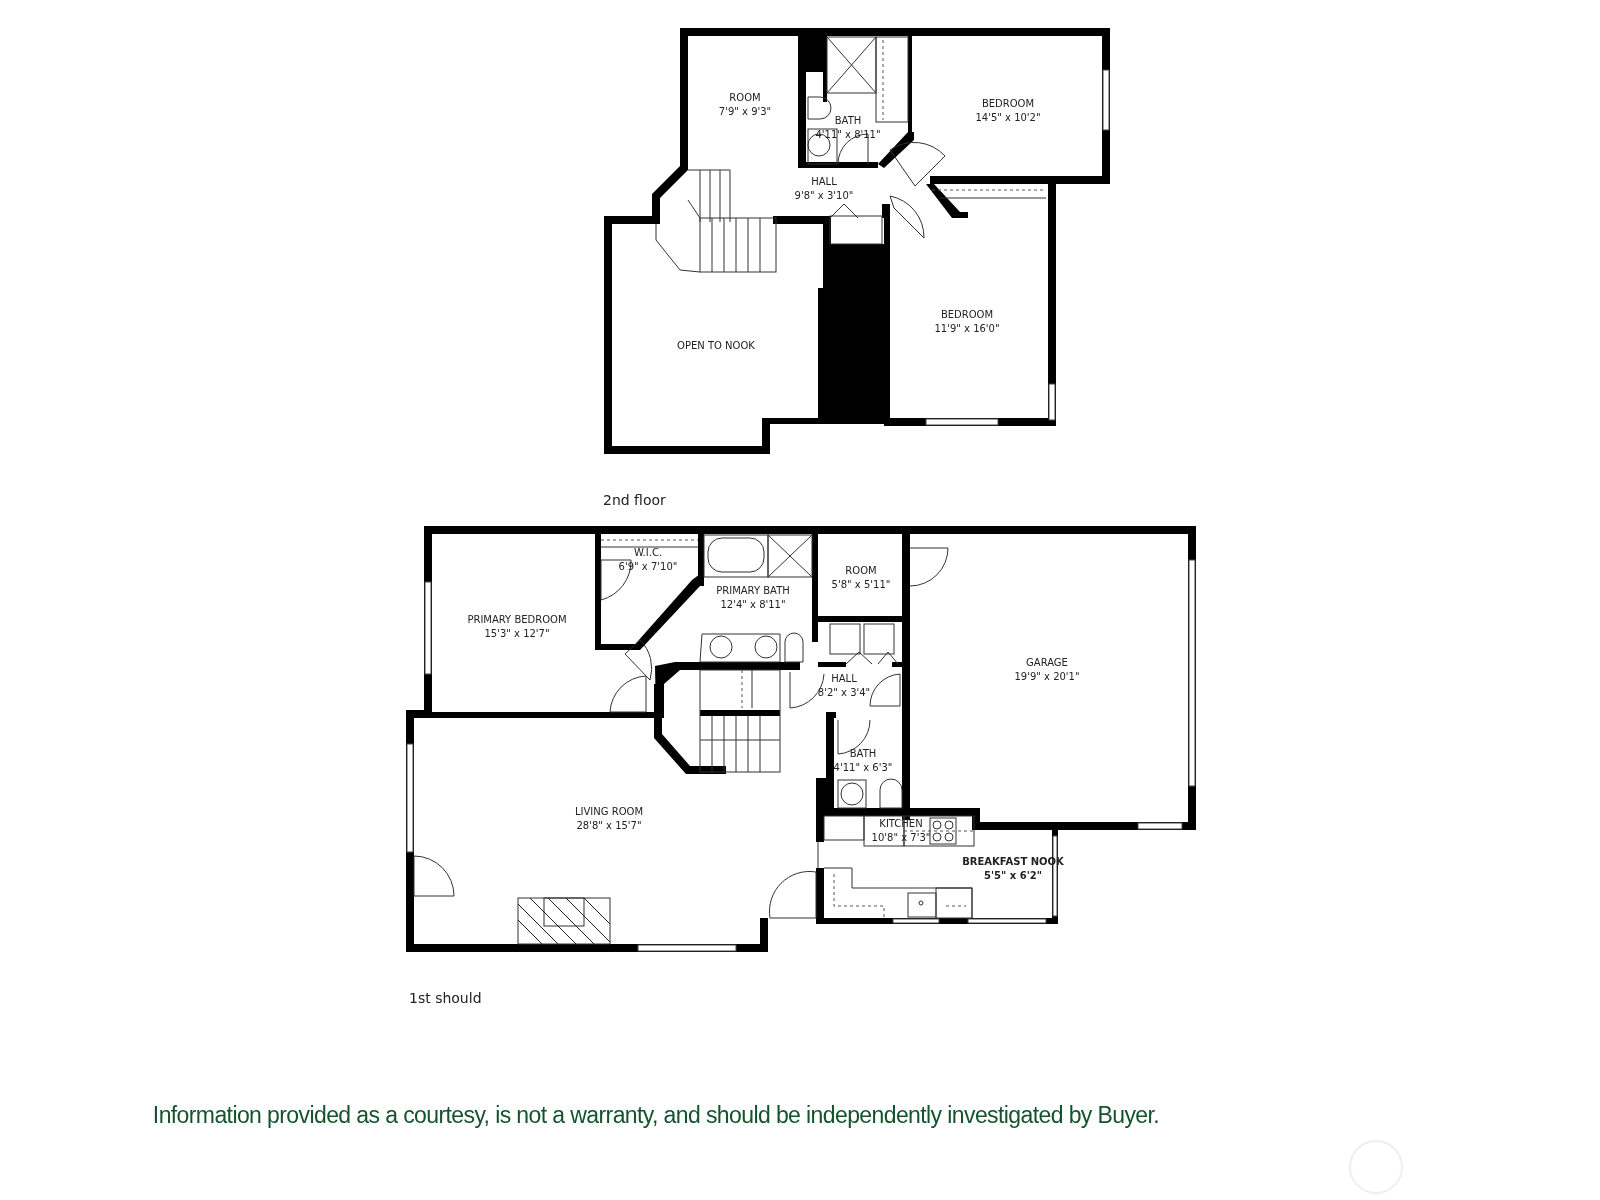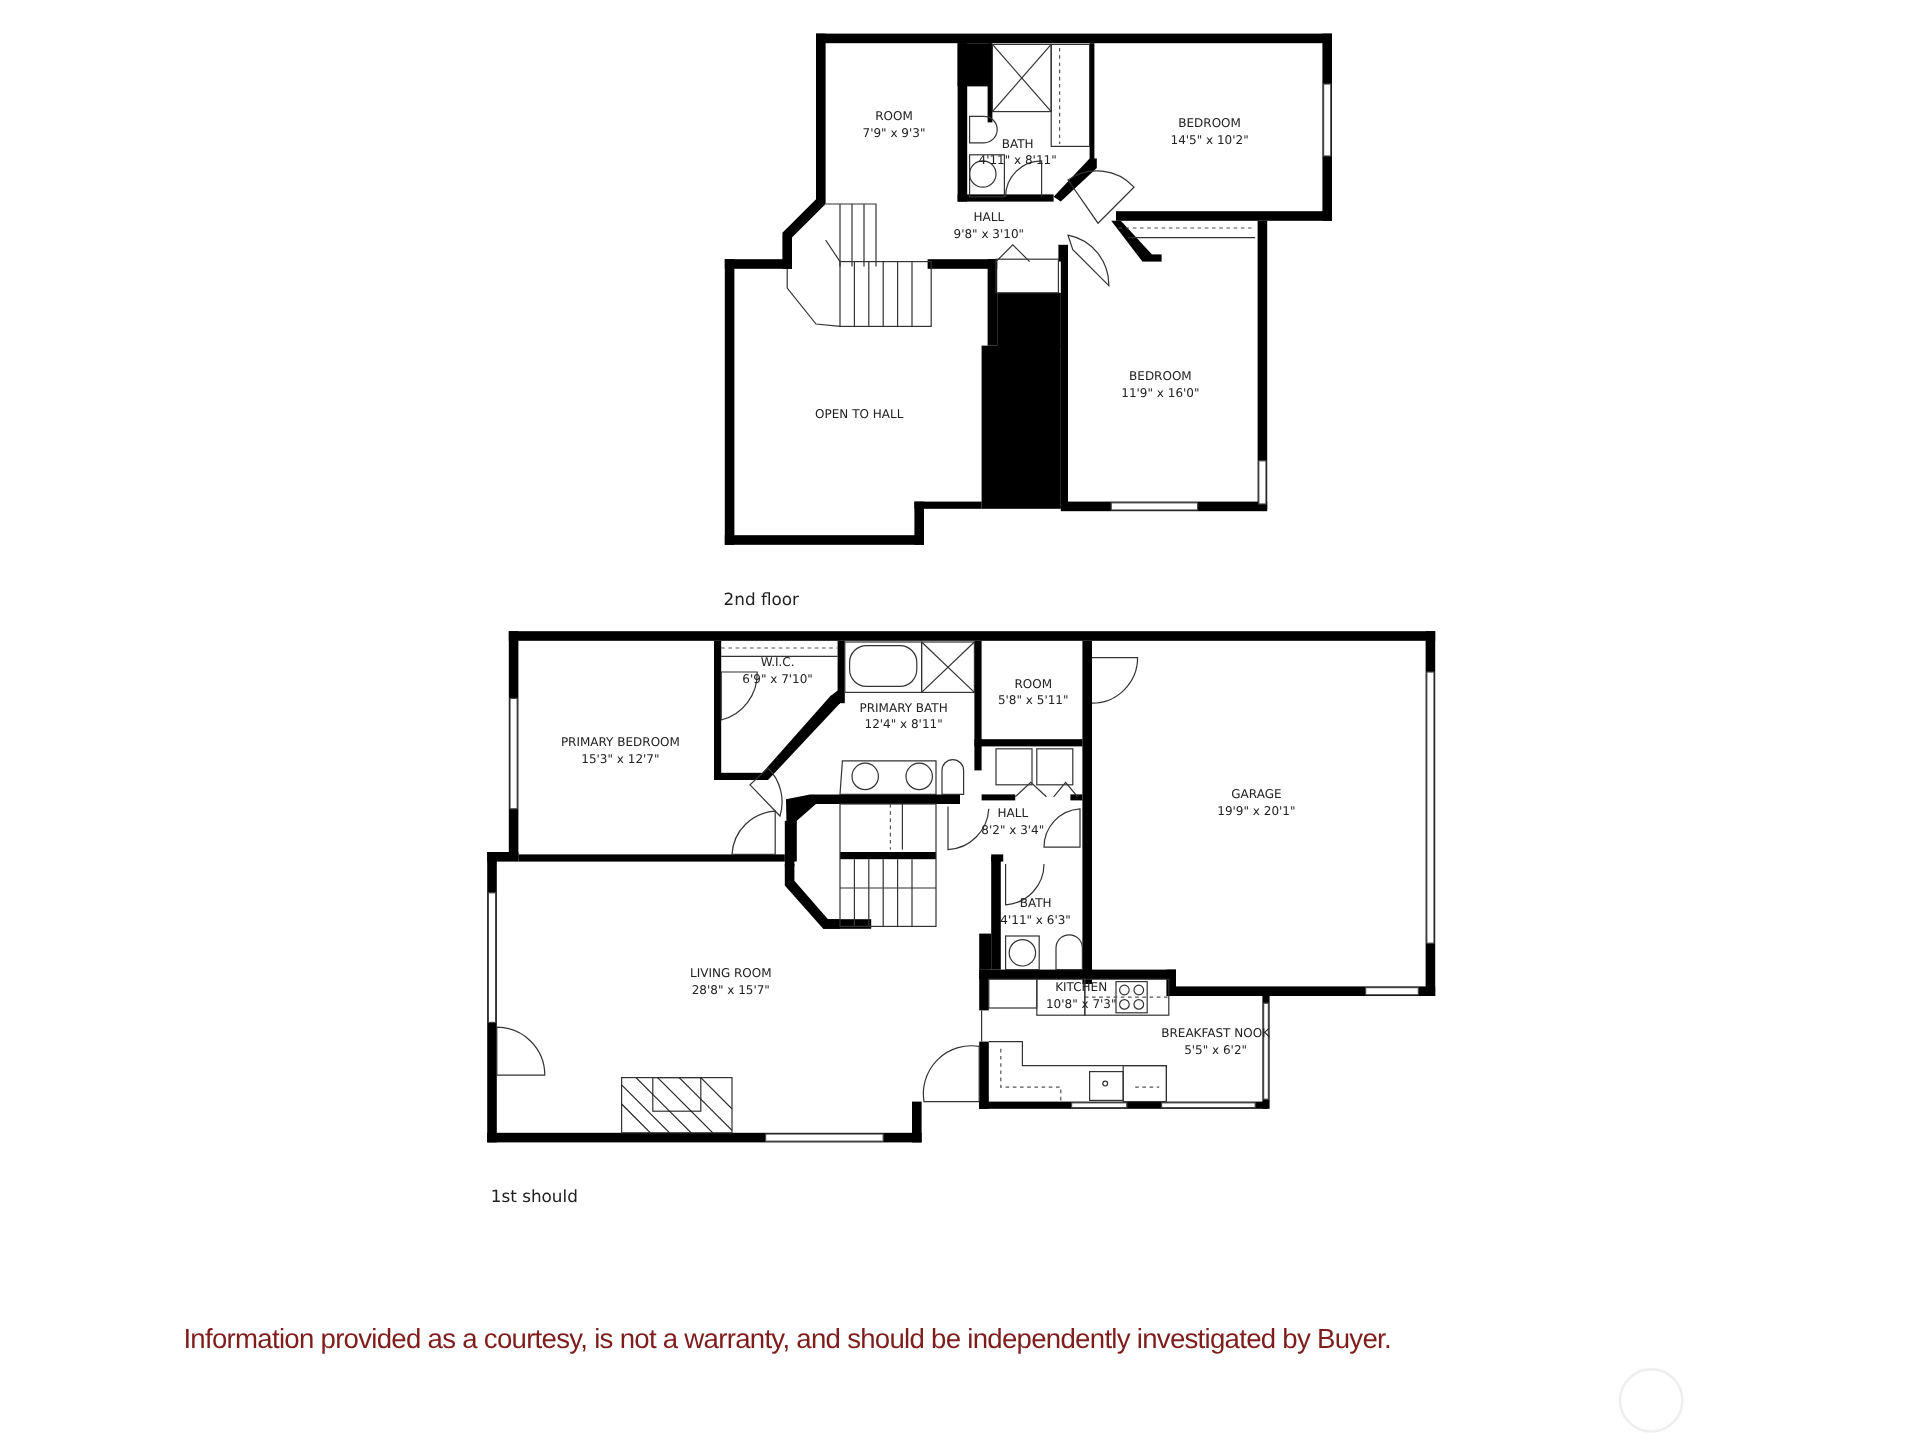--- a/index.html
+++ b/index.html
@@ -7,21 +7,21 @@
          font-family: "DejaVu Sans", sans-serif; color: #222; }
   #plan { position: absolute; left: 0; top: 0; width: 1600px; height: 1200px; }
   .wall { fill: #000; }
   .thin { fill: none; stroke: #333; stroke-width: 1; }
   .thinw { fill: #fff; stroke: #444; stroke-width: 1; }
   .dash { fill: none; stroke: #555; stroke-width: 1; stroke-dasharray: 3 3; }
   .label { position: absolute; text-align: center; font-size: 10px; line-height: 14px;
            transform: translate(-50%, -50%); white-space: nowrap; color: #222; }
   .floor-label { position: absolute; font-size: 14px; color: #222; }
   .disclaimer { position: absolute; left: 0; width: 1312px; top: 1102px; text-align: center;
-                font-family: "Liberation Sans", sans-serif; font-size: 23px; color: #7f1d1d;
+                font-family: "Liberation Sans", sans-serif; font-size: 23px; color: #14532d;
                 letter-spacing: -0.6px; }
   .logo { position: absolute; left: 1349px; top: 1140px; width: 50px; height: 50px;
           border-radius: 50%; border: 2px solid #eeeeee; }
 </style>
 </head>
 <body>
 
 <svg id="plan" viewBox="0 0 1600 1200" xmlns="http://www.w3.org/2000/svg">
 
   <g>
@@ -255,21 +255,21 @@
 </div>
 <div class="label" style="left:1008px; top:111px;">
   <div>BEDROOM</div>
   <div>14'5" x 10'2"</div>
 </div>
 <div class="label" style="left:824px; top:189px;">
   <div>HALL</div>
   <div>9'8" x 3'10"</div>
 </div>
 <div class="label" style="left:716px; top:346px;">
-  <div>OPEN TO HALL</div>
+  <div>OPEN TO NOOK</div>
 </div>
 <div class="label" style="left:967px; top:322px;">
   <div>BEDROOM</div>
   <div>11'9" x 16'0"</div>
 </div>
 <div class="floor-label" style="left:603px; top:492px;">2nd floor</div>
 
 <div class="label" style="left:648px; top:560px;">
   <div>W.I.C.</div>
   <div>6'9" x 7'10"</div>
@@ -299,20 +299,20 @@
   <div>4'11" x 6'3"</div>
 </div>
 <div class="label" style="left:593px; top:819px;margin-left:16px;">
   <div>LIVING ROOM</div>
   <div>28'8" x 15'7"</div>
 </div>
 <div class="label" style="left:901px; top:831px;">
   <div>KITCHEN</div>
   <div>10'8" x 7'3"</div>
 </div>
-<div class="label" style="left:1013px; top:869px;">
+<div class="label" style="left:1013px; top:869px;font-weight:bold;">
   <div>BREAKFAST NOOK</div>
   <div>5'5" x 6'2"</div>
 </div>
 <div class="floor-label" style="left:409px; top:990px;">1st should</div>
 
 <div class="disclaimer">Information provided as a courtesy, is not a warranty, and should be independently investigated by Buyer.</div>
 <div class="logo"></div>
 
 </body></html>

